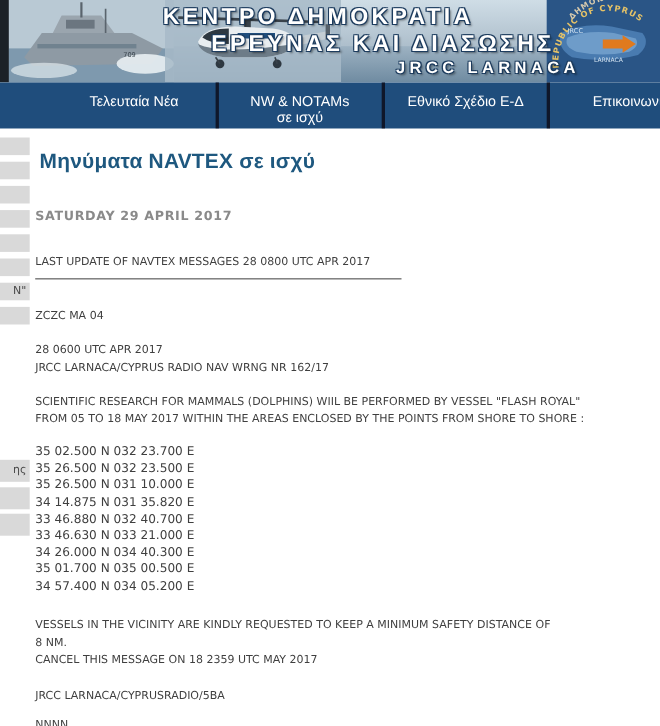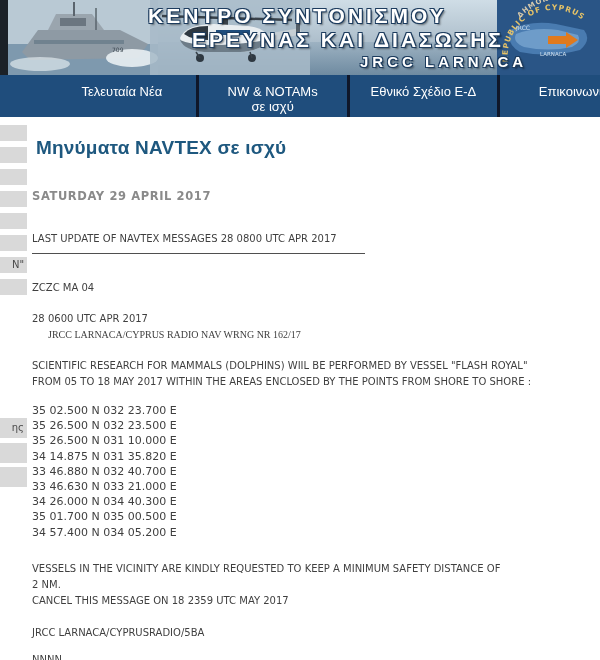--- a/index.html
+++ b/index.html
@@ -33,21 +33,21 @@
 
   .t{position:absolute;color:#3f3f3f;font-size:10px;line-height:15px;white-space:nowrap;}
   #page-title{position:absolute;left:36px;top:20px;color:#1e587f;font-size:19px;
     font-weight:bold;letter-spacing:.2px;font-family:"Liberation Sans","DejaVu Sans",sans-serif;}
   #date-link{position:absolute;left:32px;top:72px;color:#8a8a8a;font-size:11.5px;
     font-weight:bold;letter-spacing:.6px;cursor:pointer;}
   #last-update{left:32px;top:114px;}
   #msg-divider{position:absolute;left:32px;top:136px;width:333px;height:0;border-top:1px solid #4f4f4f;}
   #msg-start{left:32px;top:163px;text-align:center;}
   #msg-dtg{left:32px;top:194px;}
-  #msg-origin{left:48px;top:210px;font-family:Liberation Serif, serif;}
+  #msg-origin{left:32px;top:210px;}
   #msg-body1{left:32px;top:241px;}
   #msg-body2{left:32px;top:257px;}
   #coords{position:absolute;left:32px;top:286px;}
   #coords div{font-size:11px;line-height:15.2px;color:#3f3f3f;white-space:nowrap;}
   #notice1{left:32px;top:444px;}
   #notice2{left:32px;top:460px;}
   #notice3{left:32px;top:476px;text-align:right;}
   #msg-sig{left:32px;top:508px;}
   #msg-end{left:32px;top:535px;}
 </style>
@@ -117,21 +117,21 @@
         <text font-size="7" fill="#d8cbae" font-weight="bold" letter-spacing="1">
           <textPath href="#arcPathGr">ΔΗΜΟΚΡΑΤΙΑ</textPath>
         </text>
         <text x="516" y="30" font-size="6" fill="#cfe0ef">JRCC</text>
         <text x="540" y="56" font-size="5.5" fill="#cfe0ef">LARNACA</text>
       </g>
 
       <rect x="0" y="0" width="8" height="75" fill="#1b2127"></rect>
     </svg>
 
-    <div id="title1" class="title-line">ΚΕΝΤΡΟ ΣΥΝΤΟΝΙΣΜΟΥ</div>
+    <div id="title1" class="title-line">ΚΕΝΤΡΟ ΔΗΜΟΚΡΑΤΙΑ</div>
     <div id="title2" class="title-line">ΕΡΕΥΝΑΣ ΚΑΙ ΔΙΑΣΩΣΗΣ</div>
     <div id="title3" class="title-line">JRCC LARNACA</div>
   </div>
 
   <div id="navbar">
     <div class="nav-item">
       <span>Τελευταία Νέα</span>
     </div>
     <div class="nav-item">
       <span>NW &amp; NOTAMs</span>
@@ -180,21 +180,21 @@
       <div>35 26.500 N 031 10.000 E</div>
       <div>34 14.875 N 031 35.820 E</div>
       <div>33 46.880 N 032 40.700 E</div>
       <div>33 46.630 N 033 21.000 E</div>
       <div>34 26.000 N 034 40.300 E</div>
       <div>35 01.700 N 035 00.500 E</div>
       <div>34 57.400 N 034 05.200 E</div>
     </div>
 
     <div id="notice1" class="t">VESSELS IN THE VICINITY ARE KINDLY REQUESTED TO KEEP A MINIMUM SAFETY DISTANCE OF</div>
-    <div id="notice2" class="t">2 NM.</div>
+    <div id="notice2" class="t">8 NM.</div>
     <div id="notice3" class="t">CANCEL THIS MESSAGE ON 18 2359 UTC MAY 2017</div>
 
     <div id="msg-sig" class="t">JRCC LARNACA/CYPRUSRADIO/5BA</div>
 
     <div id="msg-end" class="t">NNNN</div>
   </div>
 
 </div>
 
 </body></html>

